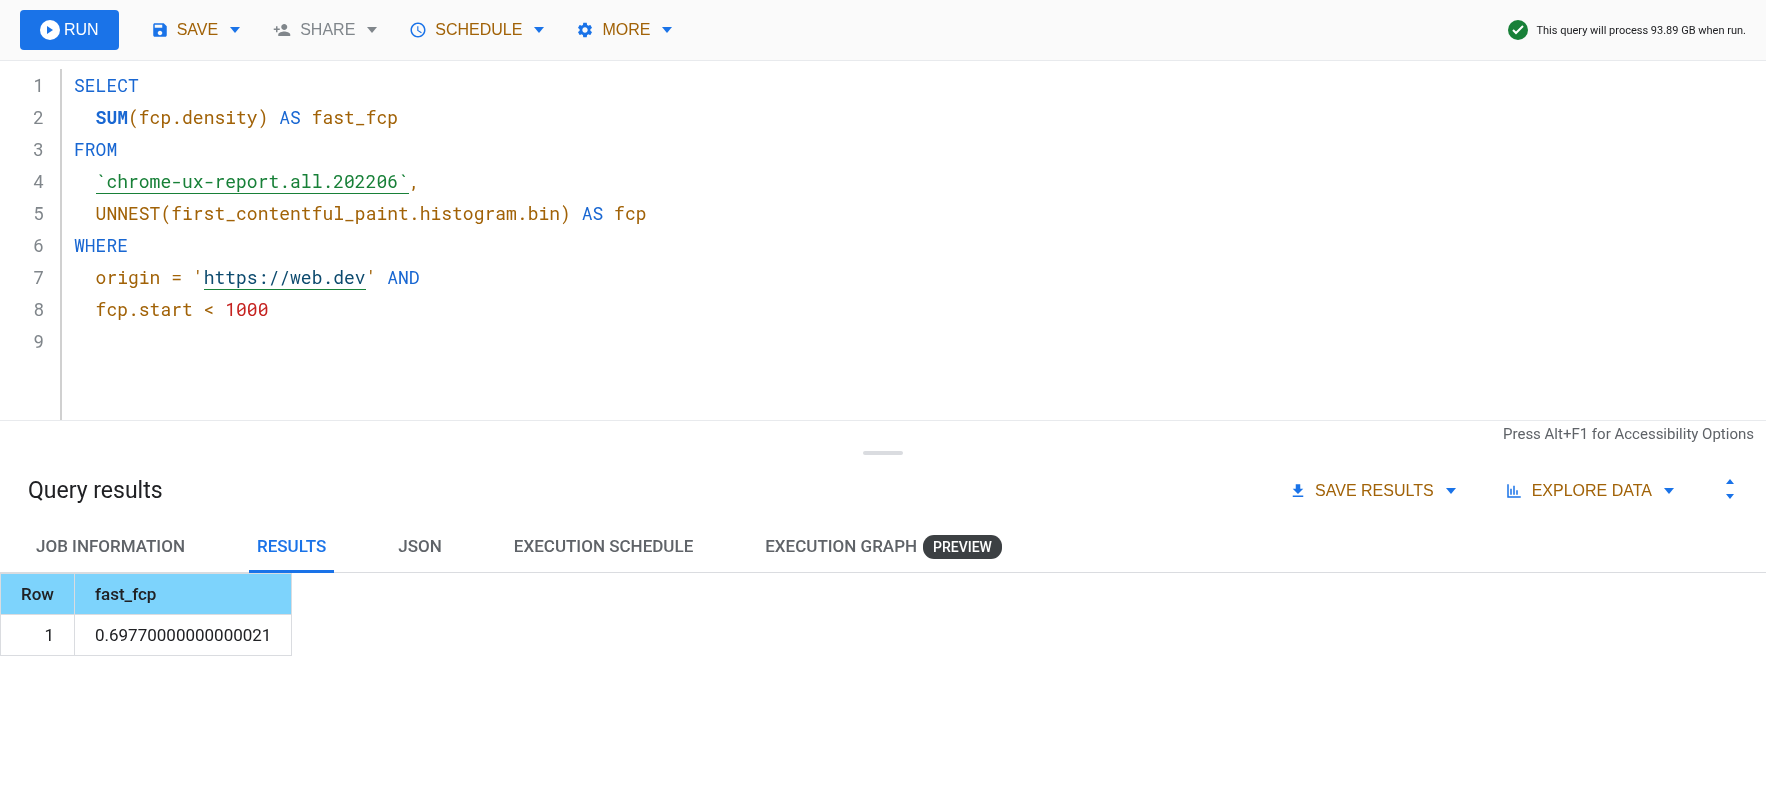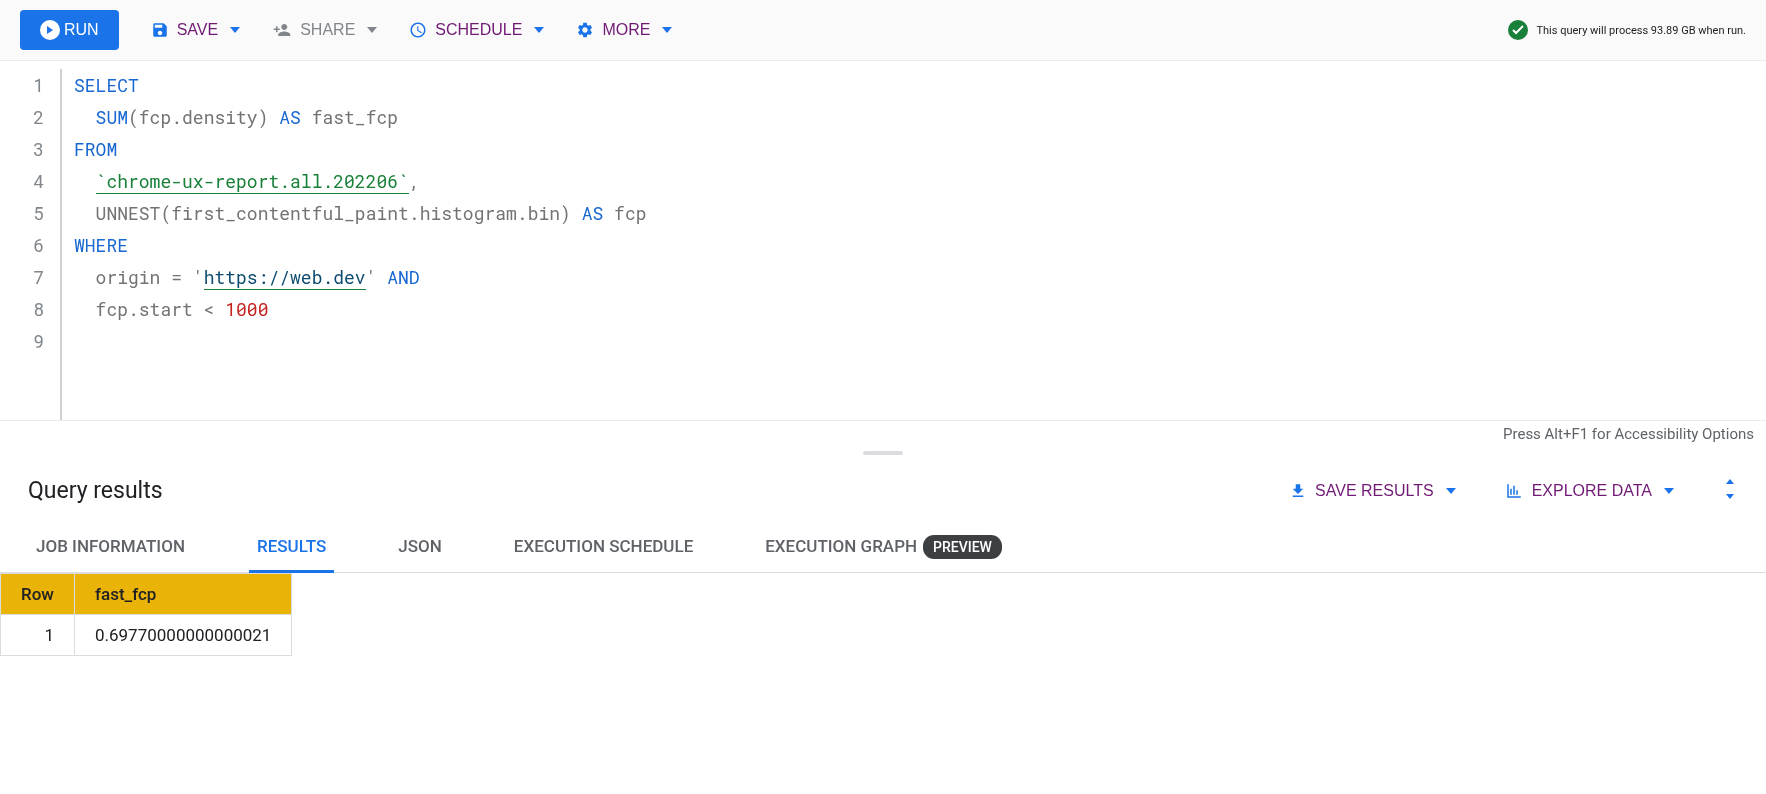--- a/index.html
+++ b/index.html
@@ -37,21 +37,21 @@
   border-radius: 50%;
   display: inline-flex;
   align-items: center;
   justify-content: center;
 }
 .btn-run-icon svg { fill: #1a73e8; }
 .toolbar-btn {
   display: inline-flex;
   align-items: center;
   gap: 8px;
-  color: #701a75;
+  color: #a16207;
   font-size: 16px;
   font-weight: 500;
   cursor: pointer;
   background: none;
   border: none;
 }
 .toolbar-btn svg { fill: #1a73e8; }
 .toolbar-btn.disabled { color: #80868b; }
 .toolbar-btn.disabled svg { fill: #80868b; }
 .dropdown-arrow { margin-left: 4px; }
@@ -92,25 +92,25 @@
 }
 .gutter div { height: 32px; }
 .code {
   flex: 1;
   white-space: pre;
   border-left: 2px solid #d0d0d0;
   padding-left: 12px;
 }
 .code-line { height: 32px; }
 .kw { color: #1967d2; text-align: center; }
-.fn { color: #1967d2; }
+.fn { color: #1967d2; font-weight: bold; }
 .tbl { color: #188038; border-bottom: 1px solid #188038; }
 .str { color: #0c4a6e; border-bottom: 1px solid #188038; }
 .num { color: #c5221f; }
-.ident { color: #737373; }
+.ident { color: #a16207; }
 
 .drag-handle {
   height: 12px;
   display: flex;
   justify-content: center;
   align-items: center;
 }
 .drag-handle-bar {
   width: 40px;
   height: 4px;
@@ -176,21 +176,21 @@
   border-collapse: collapse;
   width: auto;
 }
 .results-table th, .results-table td {
   border: 1px solid #dadce0;
   padding: 10px 20px;
   text-align: left;
   font-size: 17px;
 }
 .results-table th {
-  background: #eab308;
+  background: #7dd3fc;
   font-weight: 500;
   color: #202124;
 }
 .results-table td.rownum {
   text-align: right;
   background: #fff;
 }
 .table-wrap { overflow-x: auto; }
 </style>
 </head>

